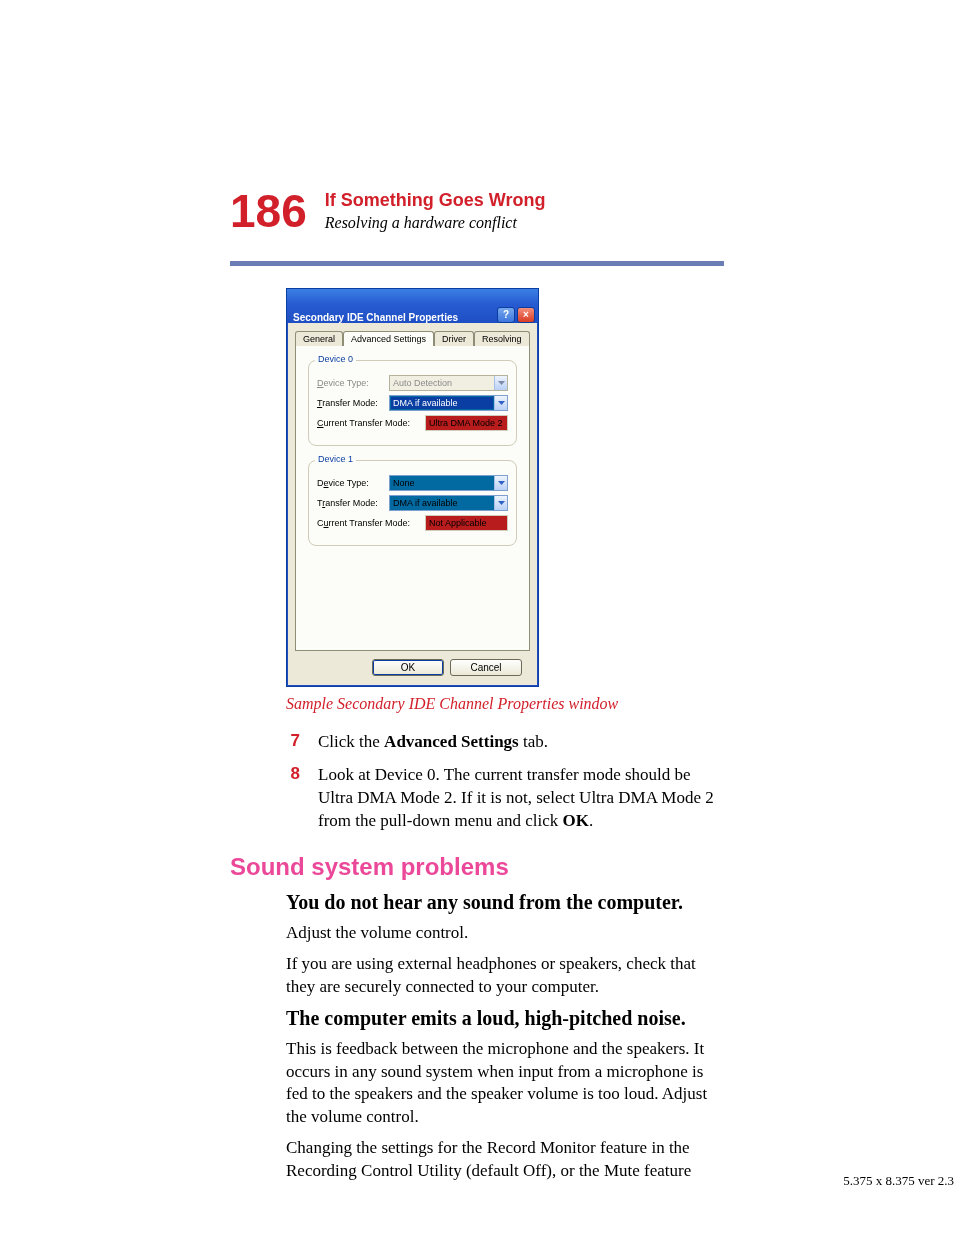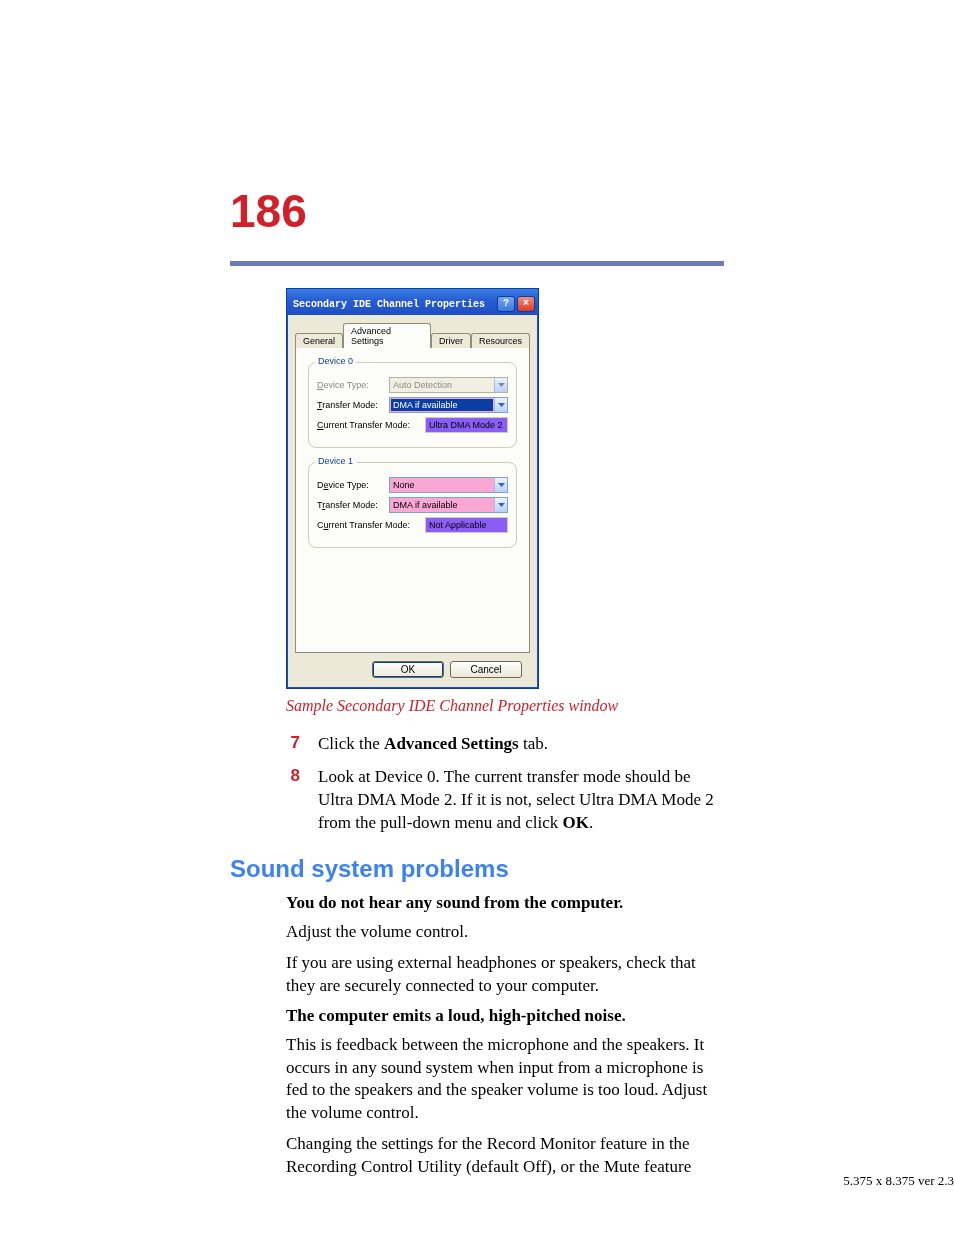--- a/index.html
+++ b/index.html
@@ -61,29 +61,28 @@
   .xp {
     font-family: Tahoma, Arial, sans-serif;
     font-size: 9px;
     color: #000;
     border: 1px solid #0a3ea3;
     background: #ece9d8;
     box-shadow: 0 0 0 1px #1f4fbf inset;
   }
   .xp-titlebar {
     display: flex;
-    align-items: center;
+    align-items: flex-end;
     justify-content: space-between;
     height: 22px;
-    padding: 4px 3px 0 6px;
+    padding: 12px 3px 0 6px;
     background: linear-gradient(to bottom, #3b7fe4 0%, #275bd1 45%, #1e4ec4 100%);
     color: #fff;
     font-weight: 700;
     font-size: 10px;
-    font-family: Liberation Mono, monospace;
   }
   .xp-titlebar .btns { display: flex; gap: 2px; }
   .xp-tbtn {
     width: 16px; height: 14px;
     border: 1px solid #0b3da0;
     border-radius: 3px;
     display: flex; align-items: center; justify-content: center;
     font-weight: 700;
     font-size: 10px;
     line-height: 1;
@@ -149,21 +148,21 @@
   }
   .fld-label {
     width: 72px;
     color: #000;
   }
   .fld-label.disabled { color: #8a8a8a; }
   .fld-value { flex: 1; }
   .combo {
     display: flex;
     border: 1px solid #7f9fcf;
-    background: #f9a8d4;
+    background: #0369a1;
     height: 14px;
   }
   .combo.disabled { background: #f1efe2; color:#8a8a8a; border-color:#b5b39c; }
   .combo .txt {
     flex: 1;
     padding: 0 3px;
     font-size: 9px;
     display: flex; align-items: center;
   }
   .combo .txt.hl {
@@ -174,21 +173,21 @@
   }
   .combo .arrow {
     width: 12px;
     border-left: 1px solid #a7bfe4;
     display: flex; align-items: center; justify-content: center;
     background: linear-gradient(#eef4fd,#b9d0f5);
   }
   .combo .arrow svg { display:block; }
   .static-val {
     border: 1px solid #cfcdb9;
-    background: #8b5cf6;
+    background: #b91c1c;
     height: 14px;
     padding: 0 3px;
     display: flex; align-items: center;
     font-size: 9px;
   }
   .dlg-buttons {
     display: flex;
     justify-content: flex-end;
     gap: 6px;
     padding: 8px 8px 0 0;
@@ -231,27 +230,27 @@
   }
   .ol-text {
     flex: 1;
     line-height: 1.35;
   }
   .h2 {
     font-family: "Arial Narrow", Arial, sans-serif;
     font-stretch: condensed;
     font-weight: 700;
     font-size: 24px;
-    color: #3b82f6;
+    color: #ec4899;
     margin: 20px 0 10px 0;
   }
   .h3 {
     font-family: "Times New Roman", Times, serif;
     font-weight: 700;
-    font-size: 17px;
+    font-size: 20px;
     margin: 8px 0 8px 56px;
   }
   .para {
     font-size: 17px;
     margin: 8px 0 8px 56px;
     line-height: 1.35;
   }
   .footer {
     position: absolute;
     bottom: 46px;
@@ -262,20 +261,24 @@
   }
   .ul { text-decoration: underline; }
 </style>
 </head>
 <body>
 
 <div class="page">
 
   <div class="header-row">
     <div class="page-number">186</div>
+    <div>
+      <div class="header-title">If Something Goes Wrong</div>
+      <div class="header-sub">Resolving a hardware conflict</div>
+    </div>
   </div>
 
   <div class="rule"></div>
 
   <div class="dlg-wrap">
     <div class="xp">
       <div class="xp-titlebar">
         <span>Secondary IDE Channel Properties</span>
         <div class="btns">
           <div class="xp-tbtn help">
@@ -285,21 +288,21 @@
             <span>×</span>
           </div>
         </div>
       </div>
 
       <div class="xp-body">
         <div class="xp-tabs">
           <div class="xp-tab">General</div>
           <div class="xp-tab active">Advanced Settings</div>
           <div class="xp-tab">Driver</div>
-          <div class="xp-tab">Resources</div>
+          <div class="xp-tab">Resolving</div>
         </div>
         <div class="xp-tabpane">
 
           <div class="fieldset">
             <div class="legend">Device 0</div>
 
             <div class="fld-row">
               <div class="fld-label disabled"><span class="ul">D</span>evice Type:</div>
               <div class="fld-value">
                 <div class="combo disabled">

